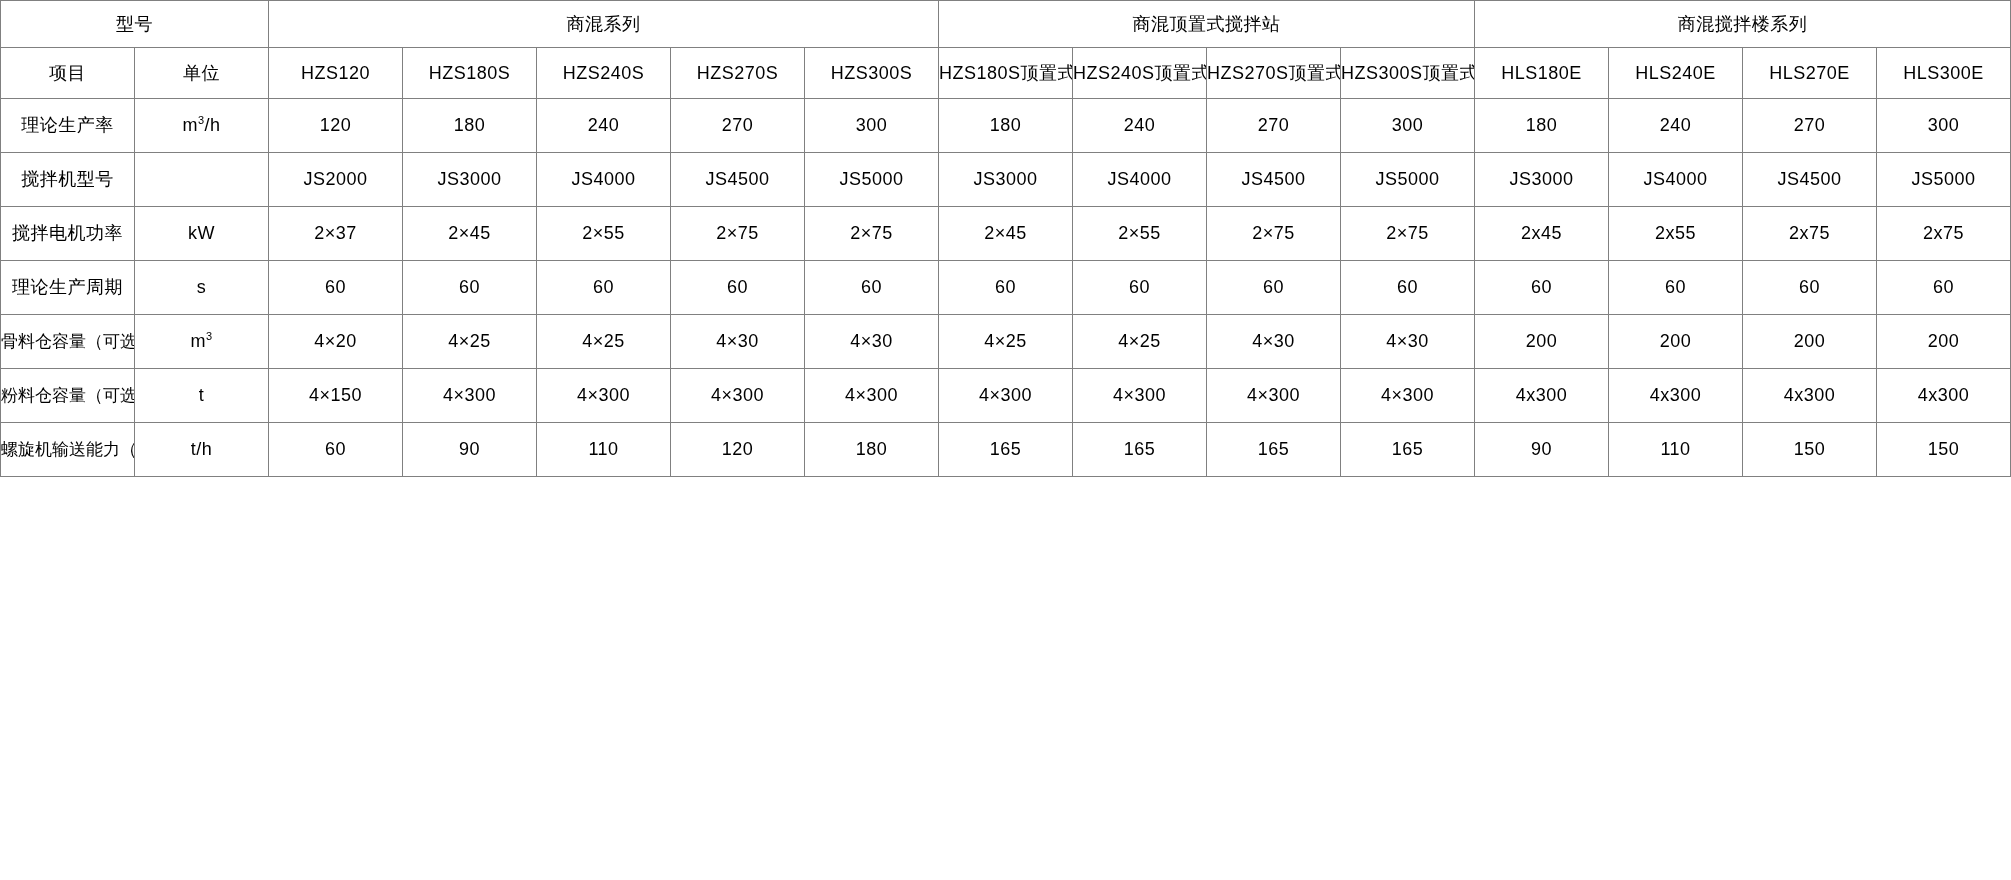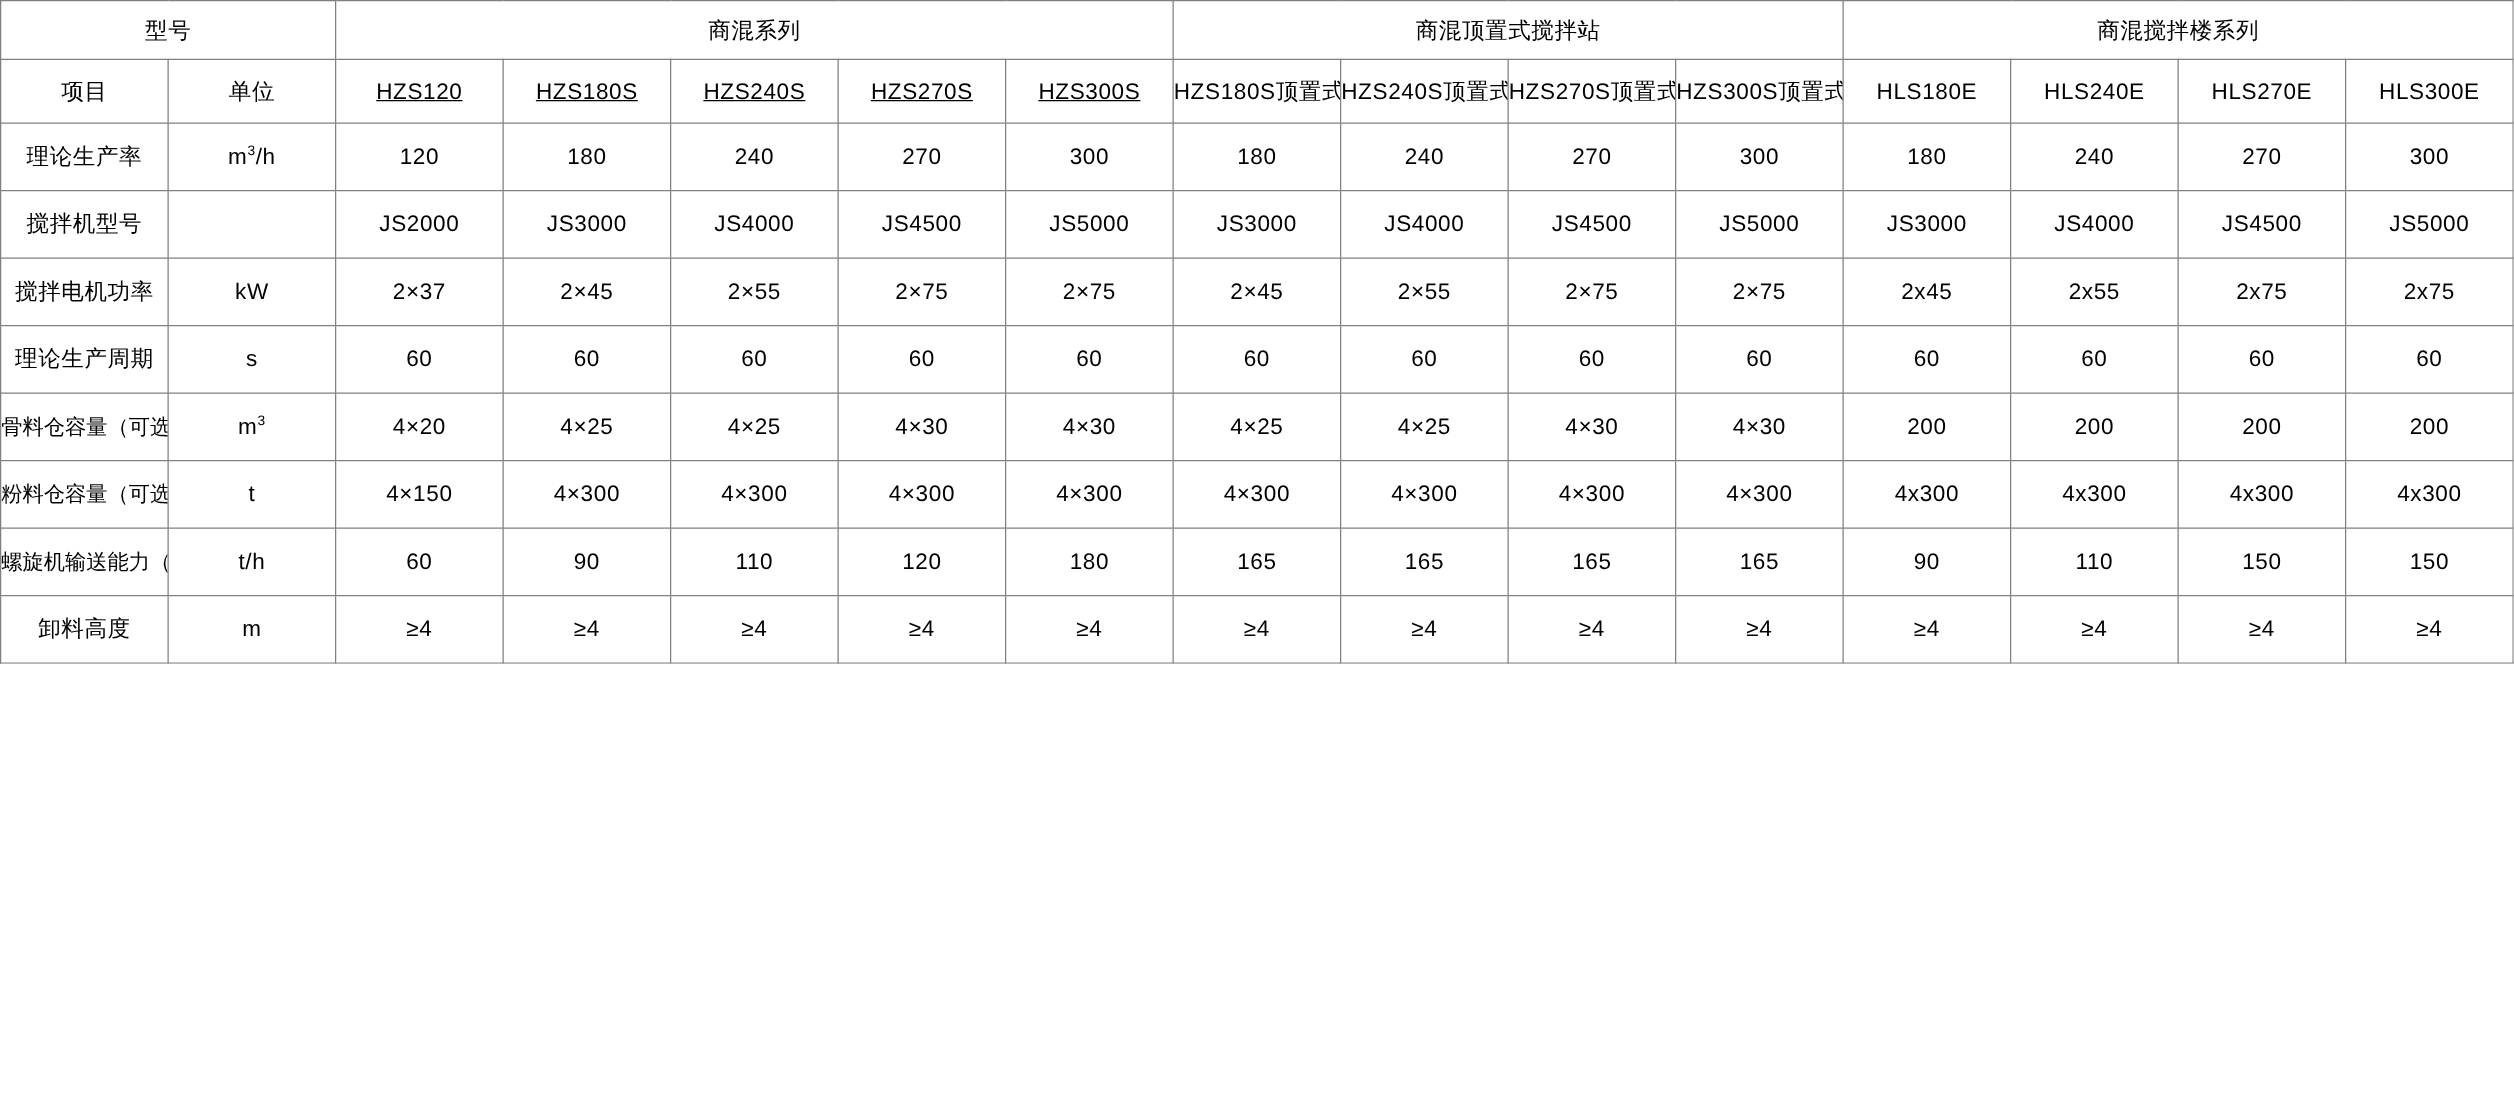--- a/index.html
+++ b/index.html
@@ -37,21 +37,21 @@
     white-space: nowrap;
   }
   table.spec tr:first-child td {
     height: 46px;
   }
   table.spec tr:nth-child(2) td {
     height: 50px;
   }
   .col-item   { width: 228px; }
   .col-unit   { width: 85px; }
-  .col-model  { width: 118px; text-decoration: underline; }
+  .col-model  { width: 118px; }
   .col-top    { width: 164px; }
   .col-tower  { width: 112px; }
 
   .hdr-group {
     font-size: 19px;
   }
   .label-cell {
     font-size: 18px;
   }
   .label-cell.tight {
@@ -225,33 +225,16 @@
         <td class="val-cell">165</td>
         <td class="val-cell">165</td>
         <td class="val-cell">165</td>
         <td class="val-cell">165</td>
         <td class="val-cell">90</td>
         <td class="val-cell">110</td>
         <td class="val-cell">150</td>
         <td class="val-cell">150</td>
       </tr>
 
-      <tr>
-        <td class="label-cell">卸料高度</td>
-        <td class="unit-cell">m</td>
-        <td class="val-cell">≥4</td>
-        <td class="val-cell">≥4</td>
-        <td class="val-cell">≥4</td>
-        <td class="val-cell">≥4</td>
-        <td class="val-cell">≥4</td>
-        <td class="val-cell">≥4</td>
-        <td class="val-cell">≥4</td>
-        <td class="val-cell">≥4</td>
-        <td class="val-cell">≥4</td>
-        <td class="val-cell">≥4</td>
-        <td class="val-cell">≥4</td>
-        <td class="val-cell">≥4</td>
-        <td class="val-cell">≥4</td>
-      </tr>
 
     </tbody>
   </table>
 </div>
 
 </body></html>

